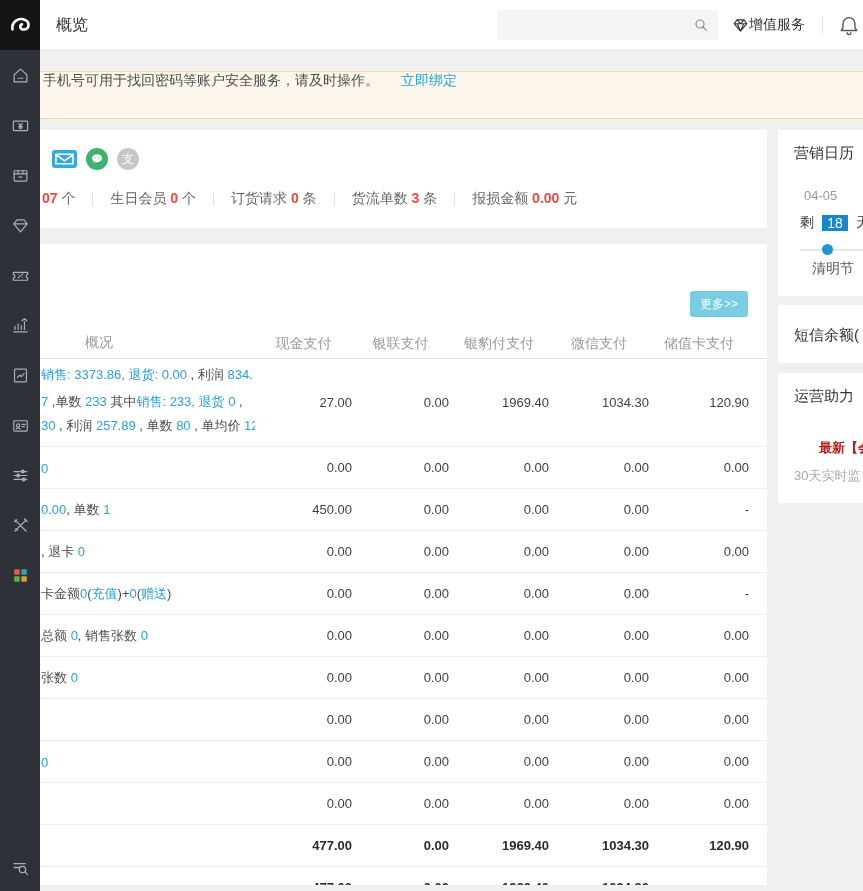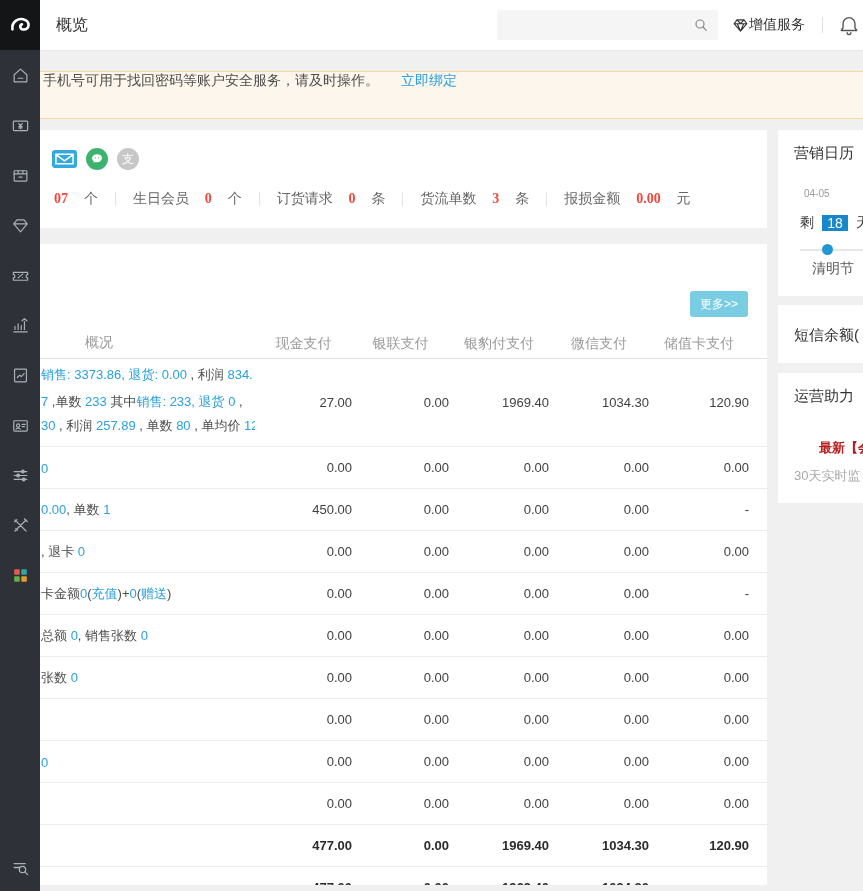--- a/index.html
+++ b/index.html
@@ -39,21 +39,21 @@
   
   .card{position:absolute;background:#fff;}
   #card-stats{left:40px;top:130px;width:727px;height:98px;overflow:hidden;}
   .chan-icons{position:absolute;left:12px;top:18px;display:flex;gap:9px;align-items:center;}
   .ch-mail{width:25px;height:18px;border-radius:3px;background:#34a9e0;position:relative;}
   .ch-mail svg{position:absolute;left:3px;top:3px;}
   .ch-round{width:22px;height:22px;border-radius:50%;display:flex;align-items:center;justify-content:center;color:#fff;}
   .ch-wechat{background:#3eb370;}
   .ch-alipay{background:#c7c7c7;font-size:12px;}
   #stats-row{position:absolute;left:2px;top:60px;display:flex;align-items:center;font-size:14px;color:#666;white-space:nowrap;}
-  #stats-row .s-num{color:#f3473c;font-weight:bold;margin:0 12px;font-family:Liberation Serif, serif;}
+  #stats-row .s-num{color:#f3473c;font-weight:bold;margin:0 0;}
   #stats-row .s-div{width:1px;height:14px;background:#e3e3e3;margin:0 17px;}
   #card-table{left:40px;top:244px;width:727px;height:641px;overflow:hidden;}
   #more-btn{position:absolute;left:650px;top:47px;width:58px;height:26px;background:#79cde2;color:#fff;
             font-size:12px;border:none;border-radius:3px;cursor:pointer;display:flex;align-items:center;justify-content:center;}
   
   #tbl{position:absolute;left:0;top:86px;width:727px;}
   .t-head{display:flex;height:28px;align-items:center;border-bottom:1px solid #e2e2e2;
           font-size:14px;color:#9a9a9a;}
   .t-head .h-label{width:215px;position:relative;height:100%;}
   .t-head .h-label span{position:absolute;left:45px;top:4px;}
@@ -67,21 +67,21 @@
   .lab-line.lt0{top:7px;} .lab-line.lt1{top:34px;} .lab-line.lt2{top:58px;}
   .seg-link{color:#2aa0dc;cursor:pointer;} .seg-text{color:#4d4d4d;}
   .t-val{font-size:13px;color:#404040;text-align:right;}
   .t-row.bold .t-val{font-weight:bold;color:#2b2b2b;}
   
   .rcard{position:absolute;background:#fff;width:180px;overflow:hidden;}
   #rc-calendar{left:778px;top:130px;height:166px;}
   #rc-sms{left:778px;top:305px;height:58px;}
   #rc-ops{left:778px;top:373px;height:130px;}
   .rc-title{position:absolute;left:16px;top:14px;font-size:15px;color:#333;}
-  #cal-date{position:absolute;left:26px;top:58px;font-size:10px;color:#9a9a9a;}
+  #cal-date{position:absolute;left:26px;top:58px;font-size:13px;color:#9a9a9a;}
   #cal-remain{position:absolute;left:22px;top:84px;display:flex;align-items:center;font-size:14px;color:#333;}
   #cal-days{display:inline-flex;width:26px;height:16px;background:#1787cc;color:#fff;margin:0 8px;
             align-items:center;justify-content:center;font-size:14px;}
   #cal-line{position:absolute;left:22px;top:119px;width:120px;height:2px;background:#e6e6e6;}
   #cal-dot{position:absolute;left:44px;top:114px;width:11px;height:11px;border-radius:50%;background:#2196d3;}
   #cal-festival{position:absolute;left:34px;top:130px;font-size:14px;color:#555;}
   #sms-title{position:absolute;left:16px;top:21px;font-size:15px;color:#333;white-space:nowrap;}
   #ops-latest{position:absolute;left:16px;top:66px;font-size:13px;font-weight:bold;color:#b91c1c;white-space:nowrap;margin-left:25px;}
   #ops-sub{position:absolute;left:16px;top:94px;font-size:13px;color:#a9a9a9;white-space:nowrap;}
 </style>

